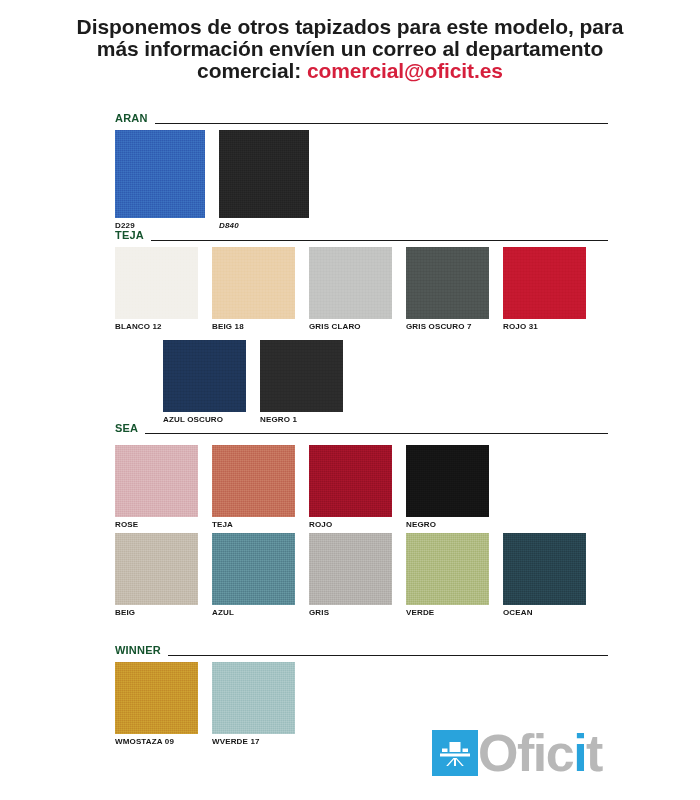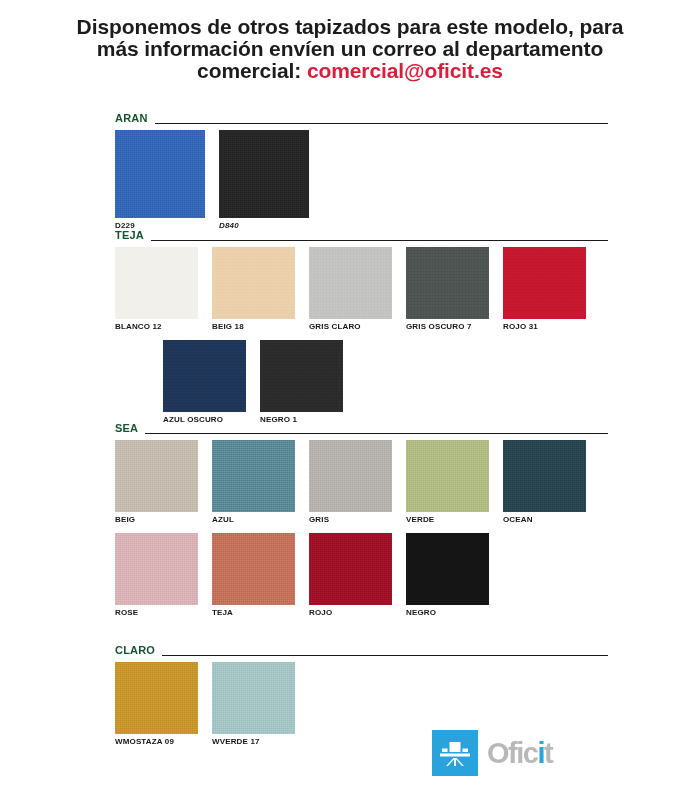--- a/index.html
+++ b/index.html
@@ -97,25 +97,24 @@
     display: flex;
     align-items: center;
   }
   .logo-mark {
     width: 46px;
     height: 46px;
     background: #29a3dc;
     flex: 0 0 auto;
   }
   .logo-word {
-    font-size: 29px;
+    font-size: 52px;
     font-weight: bold;
     letter-spacing: -1.5px;
     line-height: 46px;
-    padding-left: 9px;
     color: #b8b8b8;
   }
   .logo-word .accent { color: #29a3dc; }
 </style>
 </head>
 <body>
 
 <div class="page">
 
   <div class="header">
@@ -177,20 +176,38 @@
             <div class="swatch leather" style="width: 83px; height: 72px; background: rgb(42, 42, 42);"></div>
             <div class="swatch-label" style="width: 83px;">NEGRO 1</div>
           </div>
         </div>
       </div>
       <div class="section" style="top: 420px;">
         <div class="sec-head">
           <span class="sec-title">SEA</span>
           <span class="sec-rule"></span>
         </div>
+        <div class="row" style="margin-top: 9px;">
+          <div class="swatch-cell" style="margin-right: 14px;">
+            <div class="swatch" style="width: 83px; height: 72px; background: rgb(217, 178, 182);"></div>
+            <div class="swatch-label" style="width: 83px;">ROSE</div>
+          </div>
+          <div class="swatch-cell" style="margin-right: 14px;">
+            <div class="swatch" style="width: 83px; height: 72px; background: rgb(196, 112, 90);"></div>
+            <div class="swatch-label" style="width: 83px;">TEJA</div>
+          </div>
+          <div class="swatch-cell" style="margin-right: 14px;">
+            <div class="swatch" style="width: 83px; height: 72px; background: rgb(158, 18, 40);"></div>
+            <div class="swatch-label" style="width: 83px;">ROJO</div>
+          </div>
+          <div class="swatch-cell" style="margin-right: 14px;">
+            <div class="swatch" style="width: 83px; height: 72px; background: rgb(21, 21, 21);"></div>
+            <div class="swatch-label" style="width: 83px;">NEGRO</div>
+          </div>
+        </div>
         <div class="row" style="margin-top: 4px;">
           <div class="swatch-cell" style="margin-right: 14px;">
             <div class="swatch" style="width: 83px; height: 72px; background: rgb(197, 188, 174);"></div>
             <div class="swatch-label" style="width: 83px;">BEIG</div>
           </div>
           <div class="swatch-cell" style="margin-right: 14px;">
             <div class="swatch" style="width: 83px; height: 72px; background: rgb(91, 138, 150);"></div>
             <div class="swatch-label" style="width: 83px;">AZUL</div>
           </div>
           <div class="swatch-cell" style="margin-right: 14px;">
@@ -199,42 +216,24 @@
           </div>
           <div class="swatch-cell" style="margin-right: 14px;">
             <div class="swatch" style="width: 83px; height: 72px; background: rgb(176, 187, 130);"></div>
             <div class="swatch-label" style="width: 83px;">VERDE</div>
           </div>
           <div class="swatch-cell" style="margin-right: 14px;">
             <div class="swatch" style="width: 83px; height: 72px; background: rgb(40, 68, 79);"></div>
             <div class="swatch-label" style="width: 83px;">OCEAN</div>
           </div>
         </div>
-        <div class="row" style="margin-top: 9px;">
-          <div class="swatch-cell" style="margin-right: 14px;">
-            <div class="swatch" style="width: 83px; height: 72px; background: rgb(217, 178, 182);"></div>
-            <div class="swatch-label" style="width: 83px;">ROSE</div>
-          </div>
-          <div class="swatch-cell" style="margin-right: 14px;">
-            <div class="swatch" style="width: 83px; height: 72px; background: rgb(196, 112, 90);"></div>
-            <div class="swatch-label" style="width: 83px;">TEJA</div>
-          </div>
-          <div class="swatch-cell" style="margin-right: 14px;">
-            <div class="swatch" style="width: 83px; height: 72px; background: rgb(158, 18, 40);"></div>
-            <div class="swatch-label" style="width: 83px;">ROJO</div>
-          </div>
-          <div class="swatch-cell" style="margin-right: 14px;">
-            <div class="swatch" style="width: 83px; height: 72px; background: rgb(21, 21, 21);"></div>
-            <div class="swatch-label" style="width: 83px;">NEGRO</div>
-          </div>
-        </div>
       </div>
       <div class="section" style="top: 642px;">
         <div class="sec-head">
-          <span class="sec-title">CLARO</span>
+          <span class="sec-title">WINNER</span>
           <span class="sec-rule"></span>
         </div>
         <div class="row" style="margin-top: 4px;">
           <div class="swatch-cell" style="margin-right: 14px;">
             <div class="swatch" style="width: 83px; height: 72px; background: rgb(200, 150, 44);"></div>
             <div class="swatch-label" style="width: 83px;">WMOSTAZA 09</div>
           </div>
           <div class="swatch-cell" style="margin-right: 14px;">
             <div class="swatch" style="width: 83px; height: 72px; background: rgb(165, 196, 196);"></div>
             <div class="swatch-label" style="width: 83px;">WVERDE 17</div>

